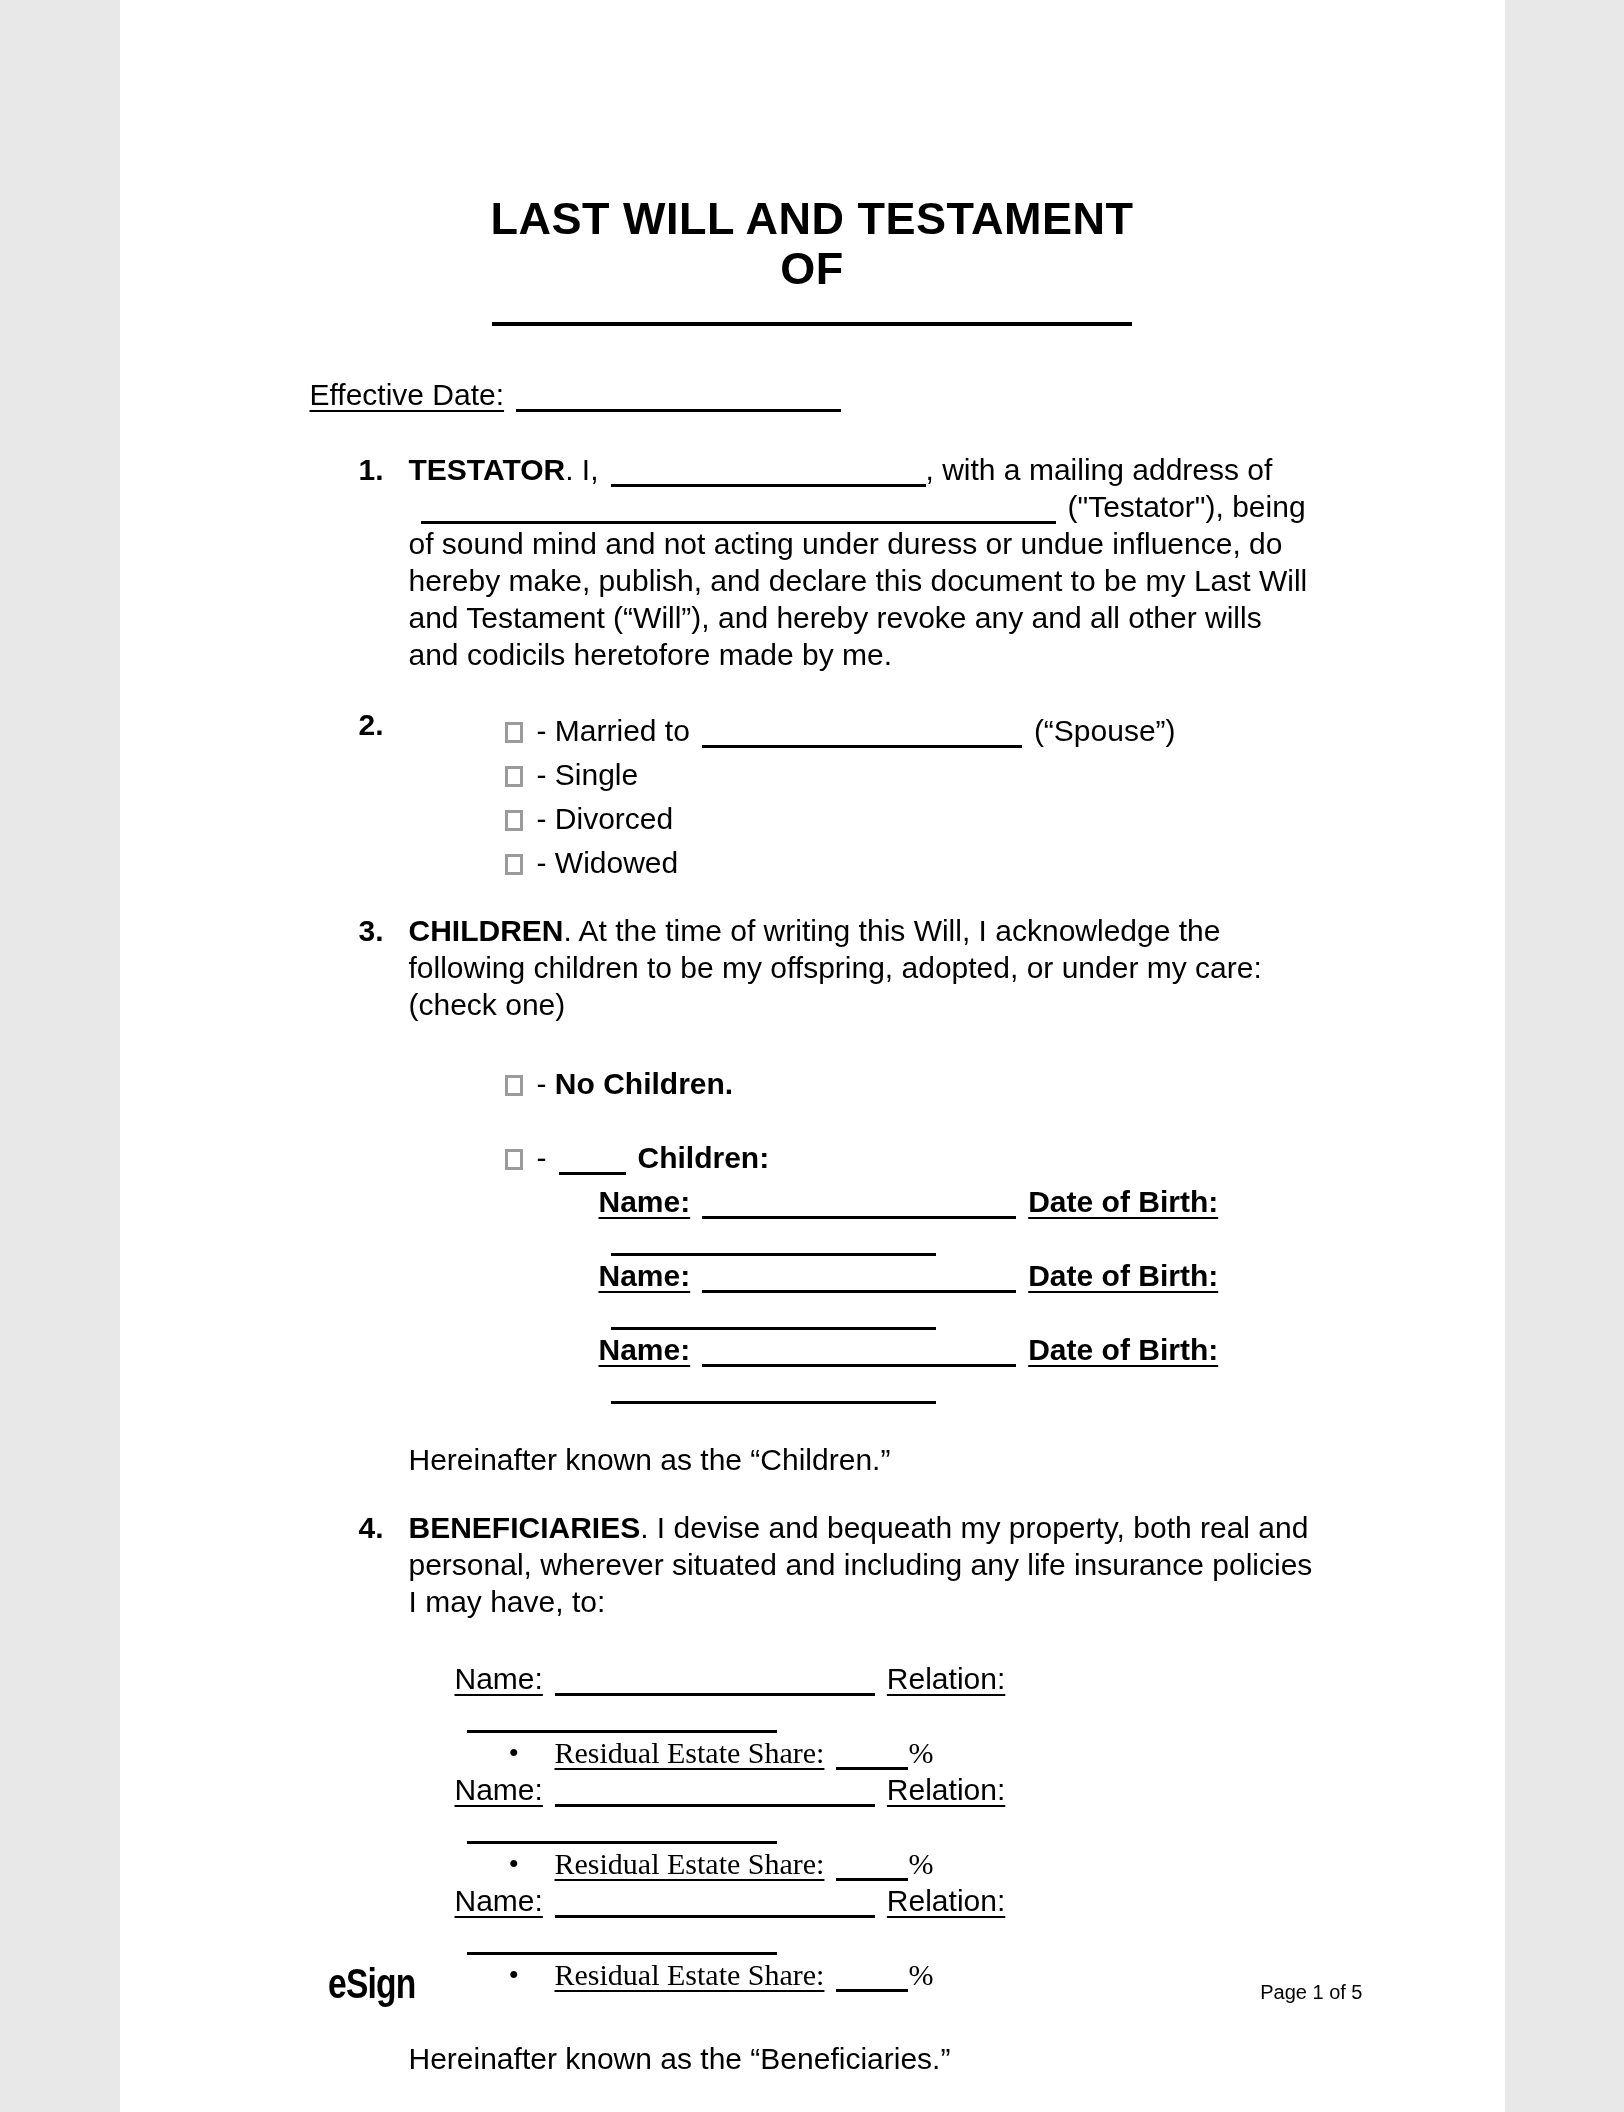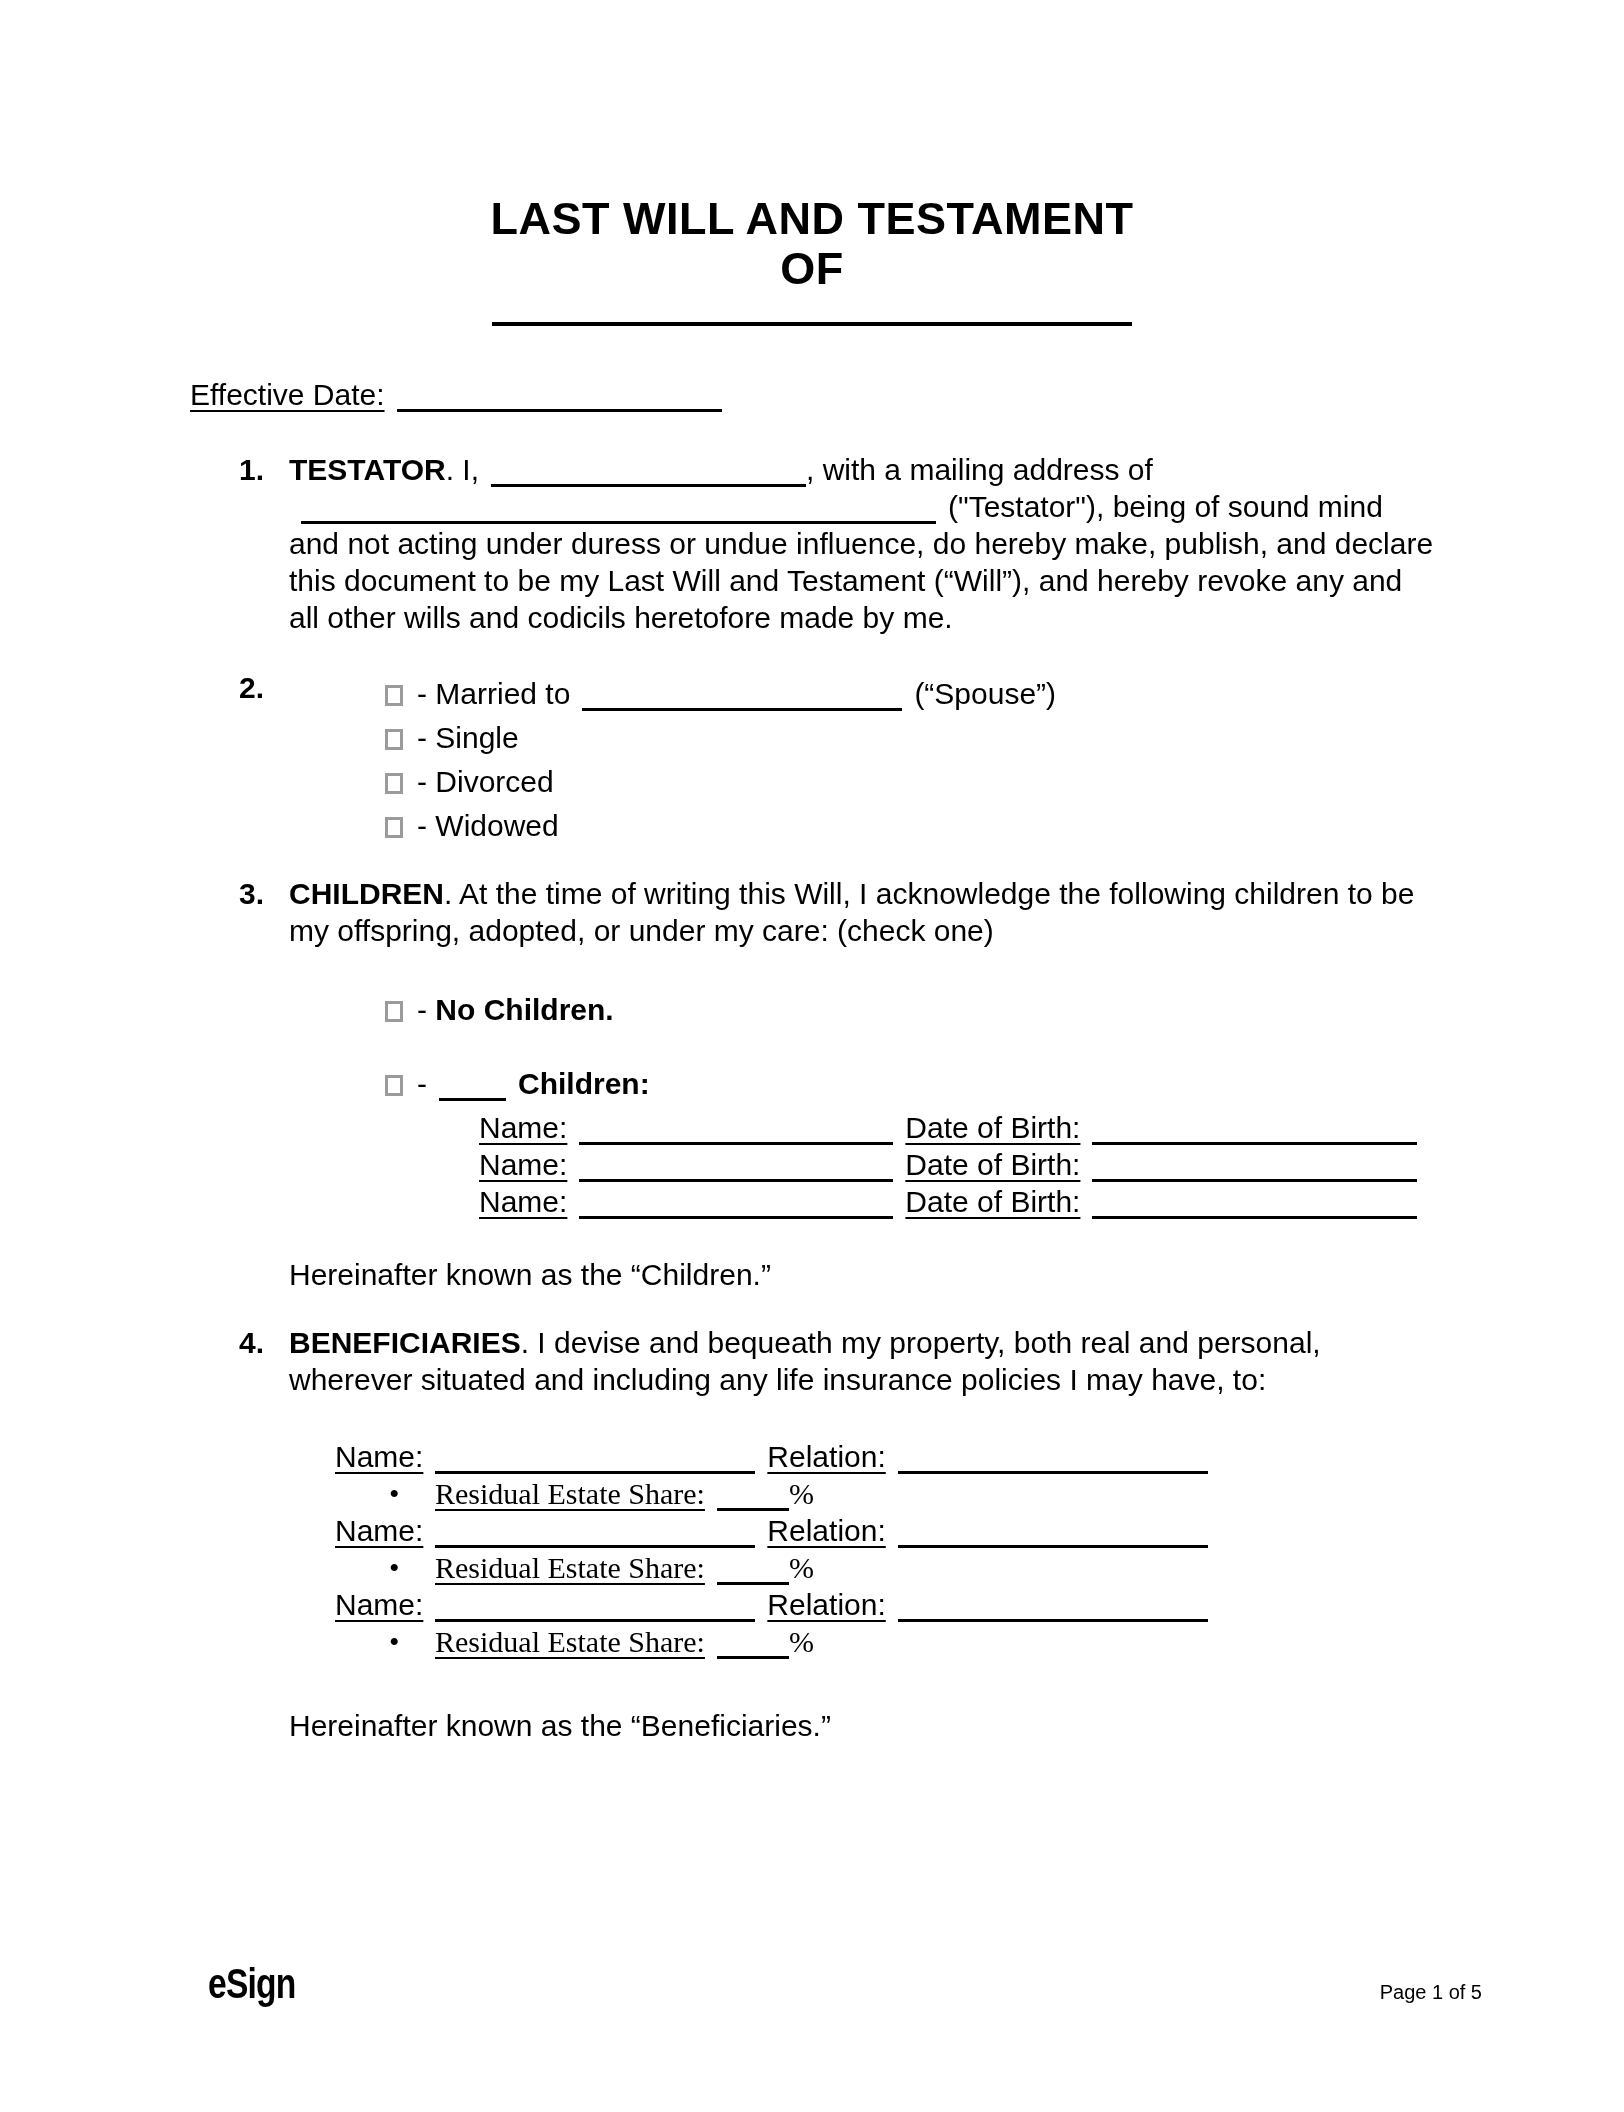--- a/index.html
+++ b/index.html
@@ -1,18 +1,18 @@
 <!DOCTYPE html>
 <html><head>
 <meta charset="utf-8">
 <style>
   html,body { margin:0; padding:0; background:#e8e8e8; }
   .page {
     position:relative;
-    width:1624px; height:2112px;
+    width:1385px; height:2112px;
     margin:0 auto;
     background:#ffffff;
     font-family:"Liberation Sans", sans-serif;
     font-size:30px; line-height:37px;
     color:#000;
     overflow:hidden;
   }
   .content { padding:0 190px; }
 
   
@@ -47,21 +47,21 @@
   .w325 { width:325px; }
   .w635 { width:635px; }
 
   
   .opt { padding-left:96px; margin-top:6px; line-height:38px; }
   .cb { display:inline-block; width:12px; height:15px; border:3px solid #9b9b9b; background:#fff; vertical-align:-2px; margin-right:14px; }
 
   
   .opt-none { margin-top:42px; }
   .opt-count { margin-top:36px; }
-  .kidrows { padding-left:190px; margin-top:6px; }
+  .kidrows { padding-left:190px; margin-top:6px;font-weight:bold; }
   .hereinafter { margin-top:36px; }
 
   
   .benrows { margin-top:40px; padding-left:46px; }
   .brow-sub { padding-left:54px;font-family:Liberation Serif, serif; }
   .bullet { display:inline-block; width:46px; text-align:left; }
   .hereinafter-b { margin-top:47px; }
 
   
   .brand { position:absolute; left:208px; top:1962px; font-size:42px; line-height:44px; font-weight:bold; transform:scaleX(0.8); transform-origin:left center; letter-spacing:-1px; }

